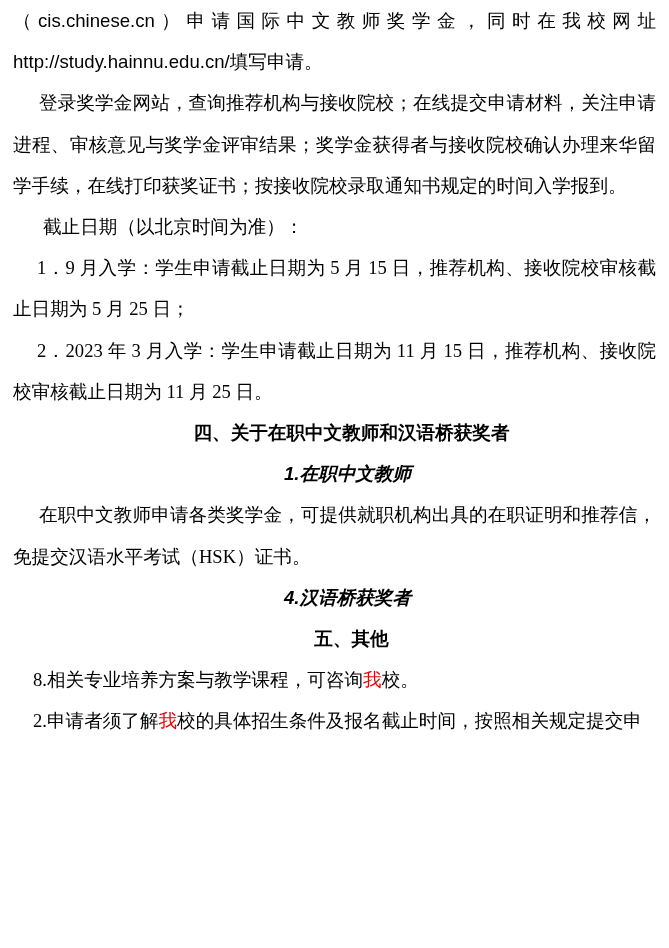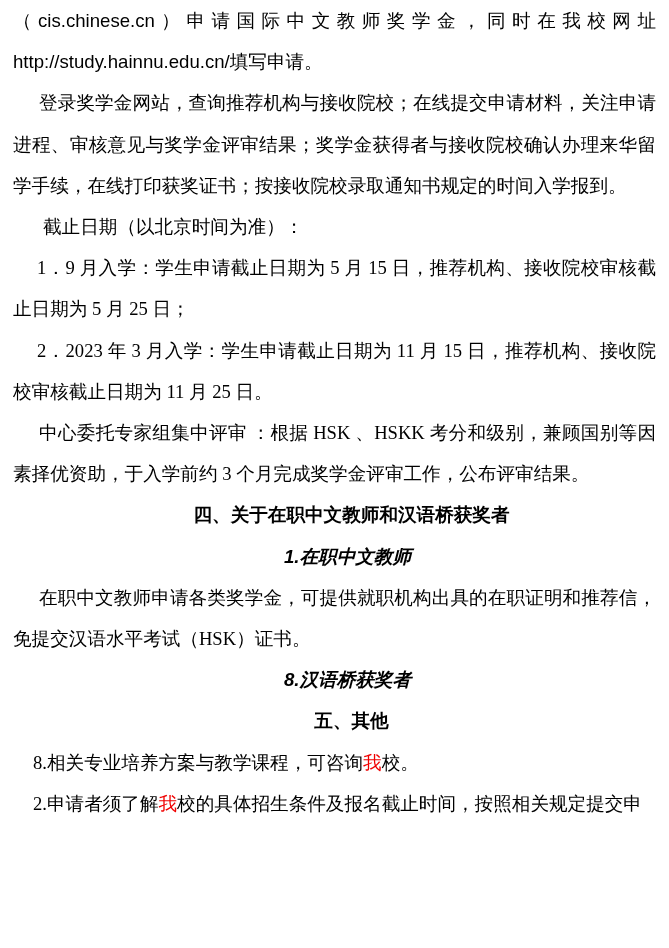--- a/index.html
+++ b/index.html
@@ -55,29 +55,28 @@
   <p><span>（</span><span class="latin">cis.chinese.cn</span><span>）申请国际中文教师奖学金，同时在我校网址</span><span class="latin">http://study.hainnu.edu.cn/</span><span>填写申请。</span></p>
 
   <p class="indent">登录奖学金网站，查询推荐机构与接收院校；在线提交申请材料，关注申请进程、审核意见与奖学金评审结果；奖学金获得者与接收院校确认办理来华留学手续，在线打印获奖证书；按接收院校录取通知书规定的时间入学报到。</p>
 
   <p class="indent-30">截止日期（以北京时间为准）：</p>
 
   <p class="indent-24">1．9 月入学：学生申请截止日期为 5 月 15 日，推荐机构、接收院校审核截止日期为 5 月 25 日；</p>
 
   <p class="indent-24">2．2023 年 3 月入学：学生申请截止日期为 11 月 15 日，推荐机构、接收院校审核截止日期为 11 月 25 日。</p>
 
-  <p class="indent">中心委托专家组集中评审 ：根据 HSK 、HSKK 考分和级别，兼顾国别等因素择优资助，于入学前约 3 个月完成奖学金评审工作，公布评审结果。</p>
 
   <p class="heading">四、关于在职中文教师和汉语桥获奖者</p>
 
   <p class="subheading">1.在职中文教师</p>
 
   <p class="indent">在职中文教师申请各类奖学金，可提供就职机构出具的在职证明和推荐信，免提交汉语水平考试（HSK）证书。</p>
 
-  <p class="subheading">8.汉语桥获奖者</p>
+  <p class="subheading">4.汉语桥获奖者</p>
 
 
   <p class="heading">五、其他</p>
 
   <p class="indent-20"><span>8.相关专业培养方案与教学课程，可咨询</span><span class="red">我</span><span>校。</span></p>
 
   <p class="indent-20"><span>2.申请者须了解</span><span class="red">我</span><span>校的具体招生条件及报名截止时间，按照相关规定提交申</span></p>
 
 </div>
 

